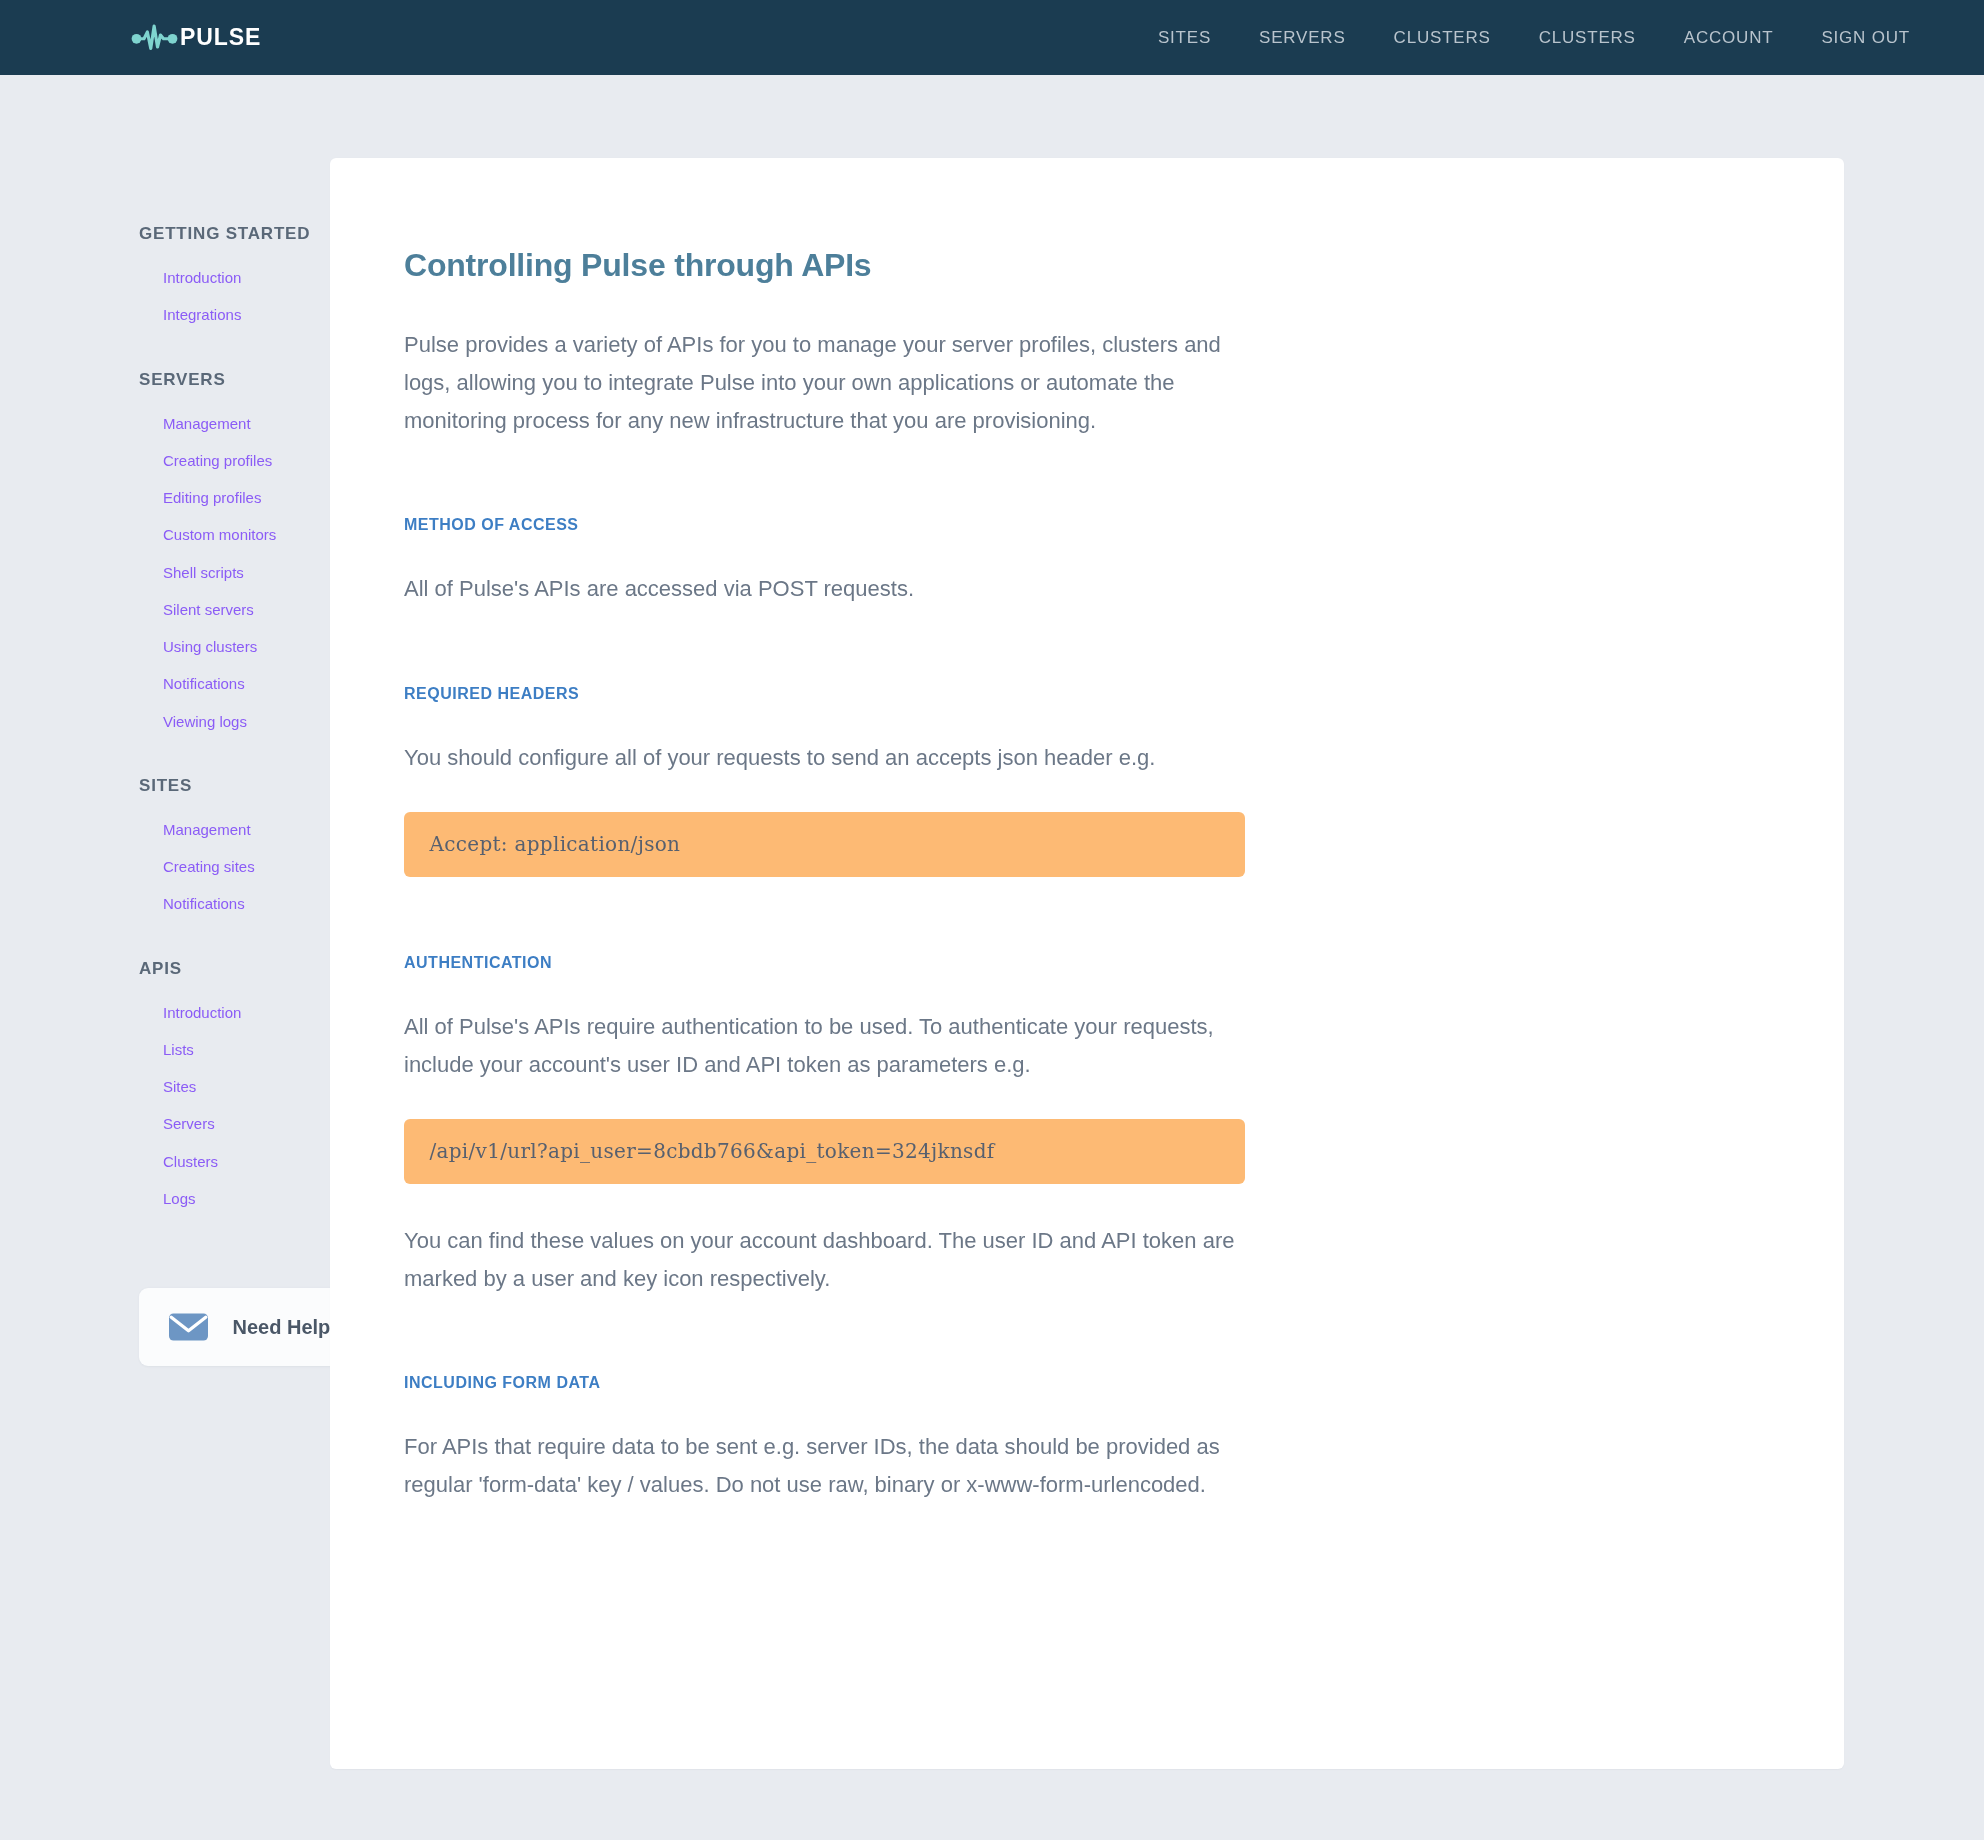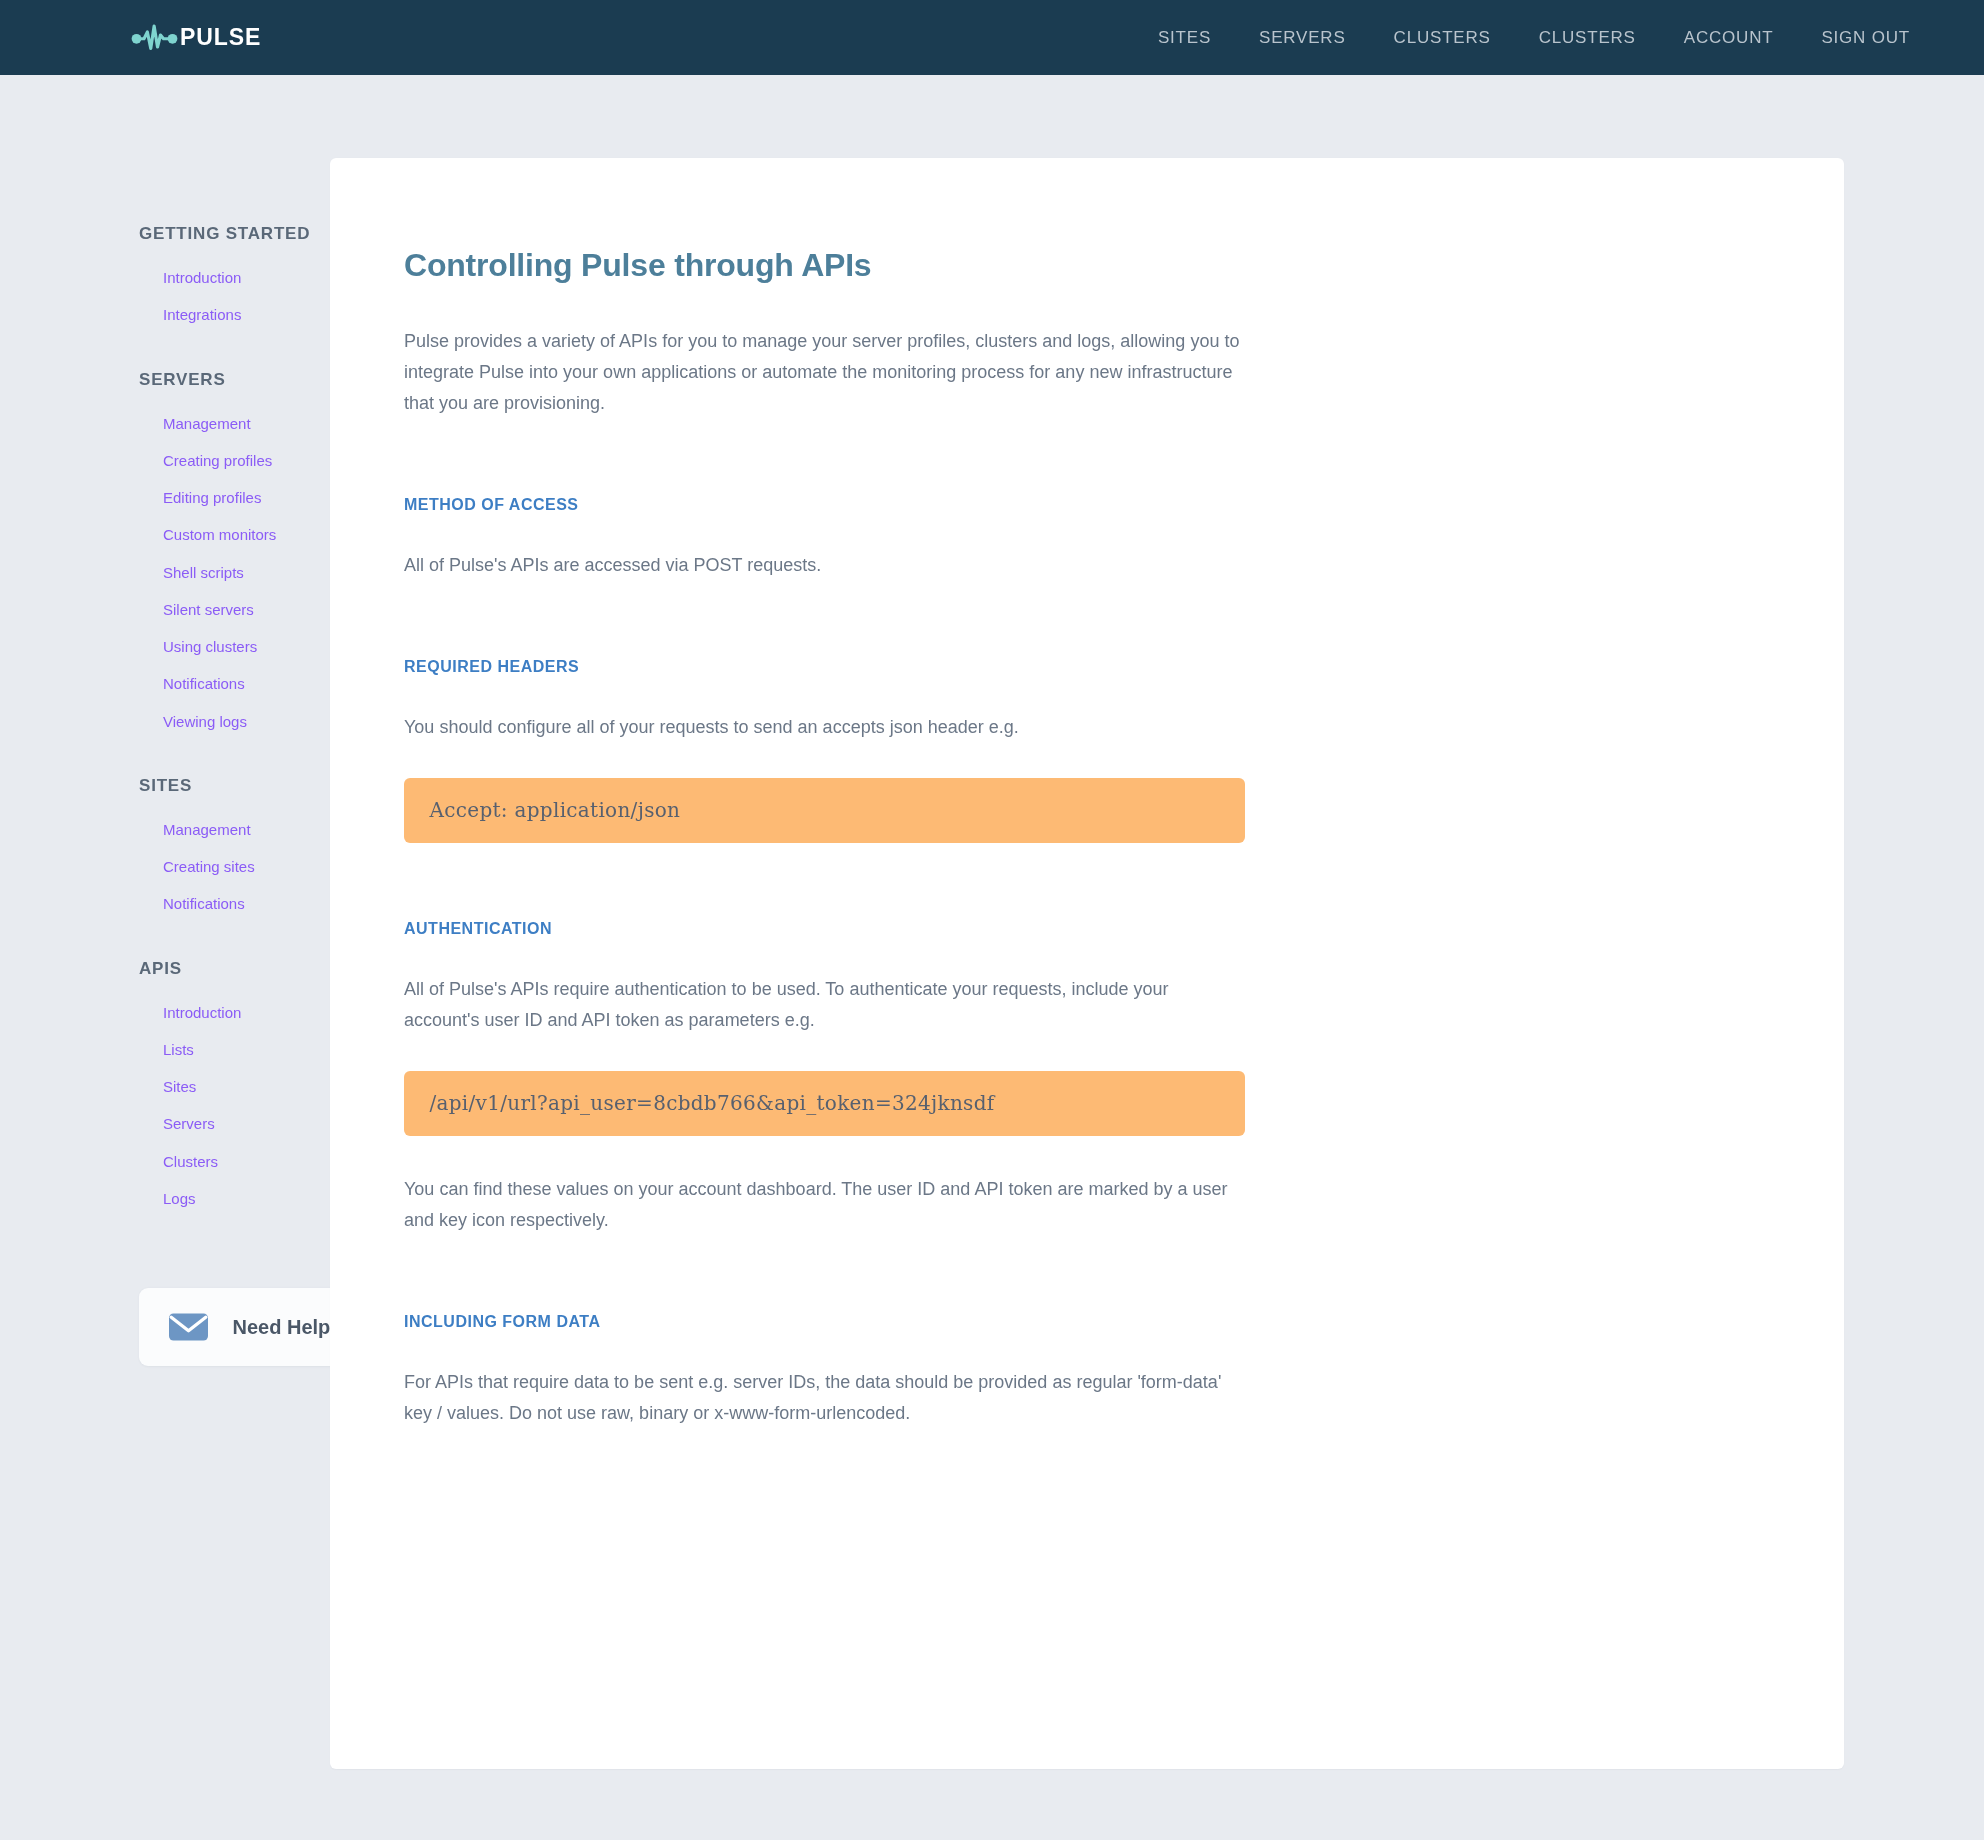--- a/index.html
+++ b/index.html
@@ -120,21 +120,21 @@
 
   .doc-title {
     font-size: 32px;
     font-weight: bold;
     color: #4d7f9a;
     letter-spacing: -0.2px;
     margin-bottom: 42px;
   }
 
   .doc-p {
-    font-size: 18px;
+    font-size: 22px;
     line-height: 1.72;
     color: #6b7787;
     max-width: 885px;
     margin-bottom: 0;
   }
 
   .section { margin-top: 77px; }
   .section-h {
     font-size: 16px;
     font-weight: bold;

